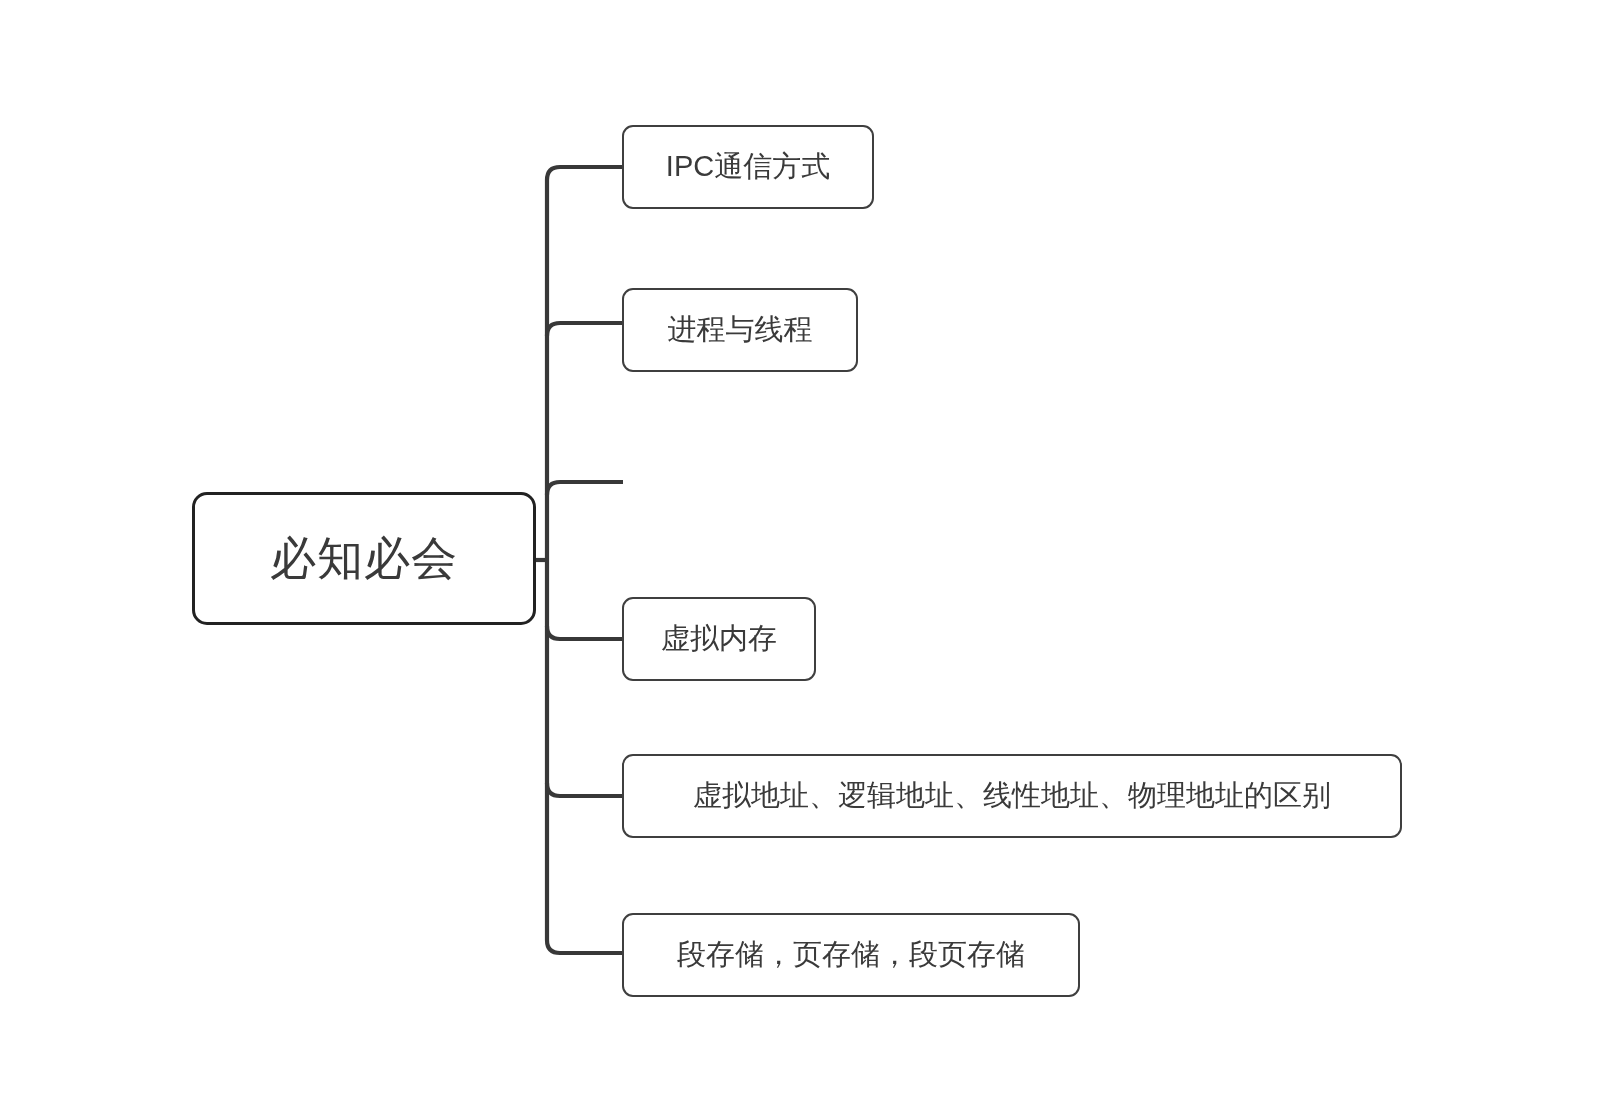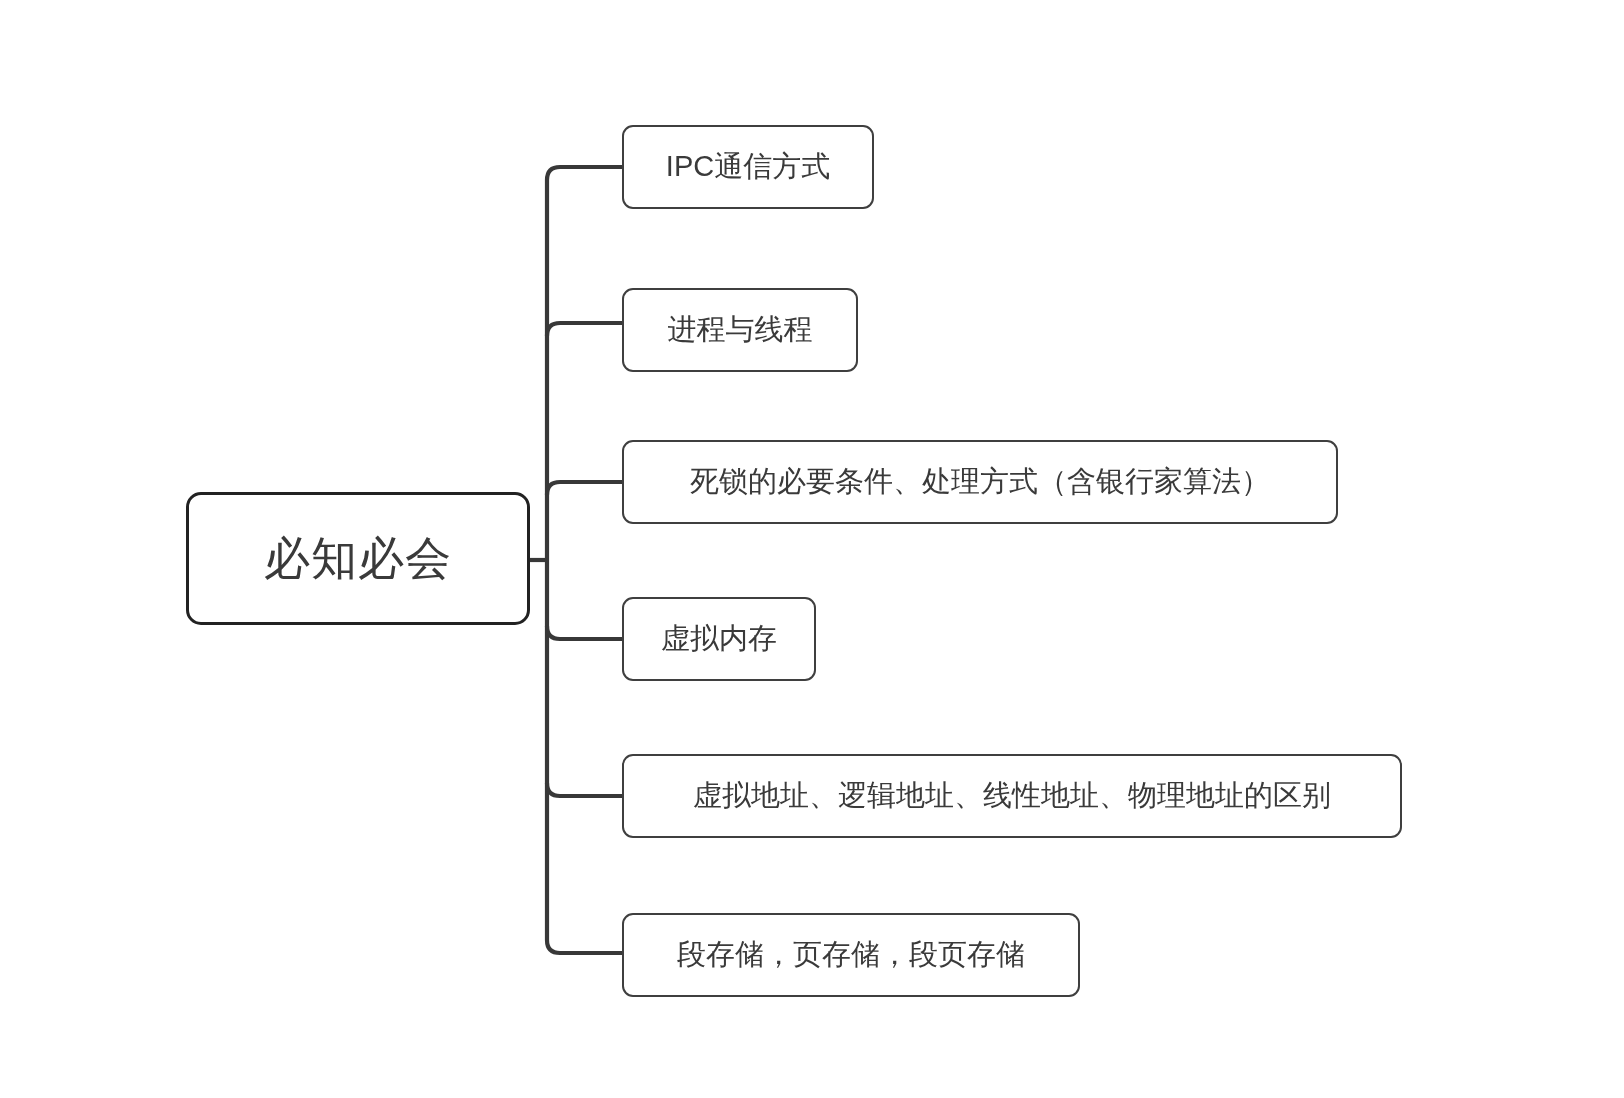--- a/index.html
+++ b/index.html
@@ -27,21 +27,21 @@
     display: flex;
     align-items: center;
     justify-content: center;
     background: #ffffff;
     color: #3a3a3a;
     white-space: nowrap;
     box-sizing: border-box;
     z-index: 2;
   }
   .node-root {
-    left: 186px;
+    left: 192px;
     top: 492px;
     width: 344px;
     height: 133px;
     border: 3px solid #222222;
     border-radius: 15px;
     font-size: 46px;
     letter-spacing: 1px;
   }
   .node-child {
     border: 2.2px solid #3f3f3f;
@@ -82,23 +82,20 @@
   </div>
 
   <div class="node node-child node-c0">
     <span class="node-label">IPC通信方式</span>
   </div>
 
   <div class="node node-child node-c1">
     <span class="node-label">进程与线程</span>
   </div>
 
-  <div class="node node-child node-c2">
-    <span class="node-label">死锁的必要条件、处理方式（含银行家算法）</span>
-  </div>
 
   <div class="node node-child node-c3">
     <span class="node-label">虚拟内存</span>
   </div>
 
   <div class="node node-child node-c4">
     <span class="node-label">虚拟地址、逻辑地址、线性地址、物理地址的区别</span>
   </div>
 
   <div class="node node-child node-c5">

